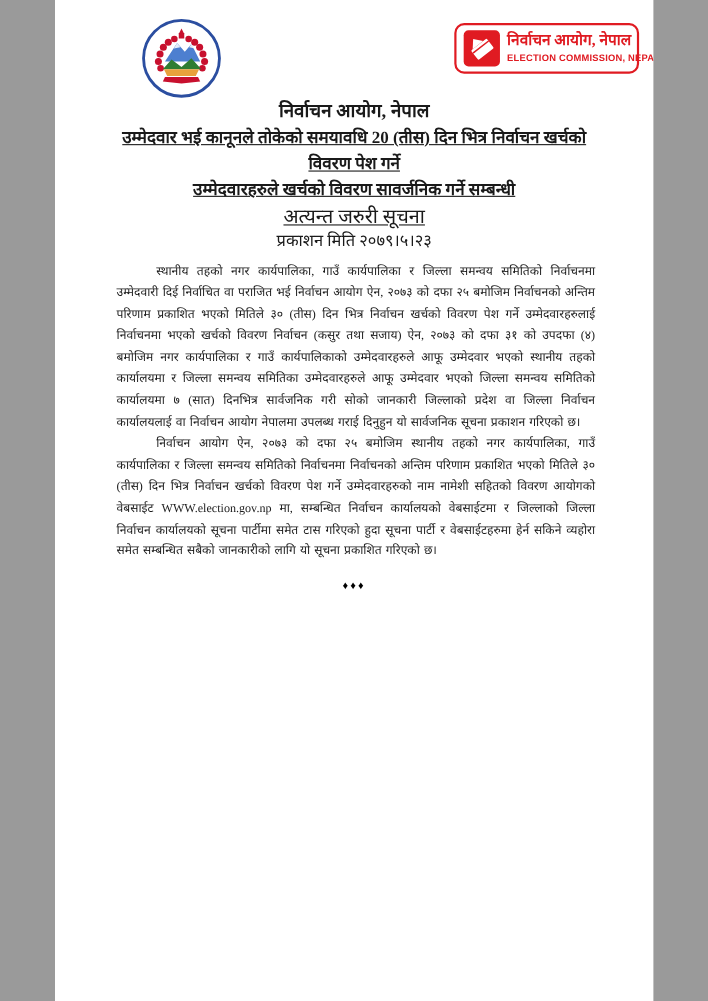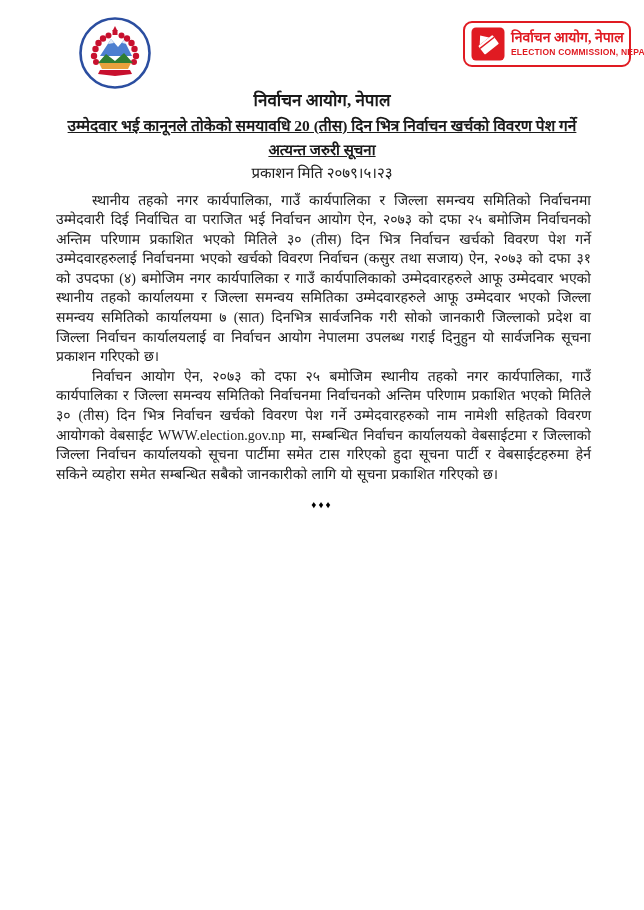--- a/index.html
+++ b/index.html
@@ -1,20 +1,20 @@
 <!DOCTYPE html>
 <html><head>
 <meta charset="utf-8">
 <style>
   * { margin: 0; padding: 0; box-sizing: border-box; }
   html, body { background: #9a9a9a; }
   body { display: flex; justify-content: center; }
   .page {
     position: relative;
-    width: 644px;
+    width: 544px;
     height: 910px;
     background: #ffffff;
     font-family: "Liberation Serif", "DejaVu Serif", serif;
     color: #1a1a1a;
     overflow: hidden;
   }
 
   
   .page-header { position: relative; height: 88px; }
   .emblem {
@@ -46,30 +46,30 @@
 
   
   .title-block { text-align: center; padding: 0 40px; }
   .org-title { font-size: 17px; font-weight: bold; margin-bottom: 3px; }
   .subject-line {
     font-size: 15.5px; font-weight: bold;
     text-decoration: underline;
     line-height: 23.5px;
   }
   .urgent-line {
-    font-size: 15px; font-weight: bold;
+    font-size: 18px; font-weight: normal;
     text-decoration: underline;
     line-height: 24px;
   }
   .date-line { font-size: 15px; line-height: 23px; text-align: center; }
 
   
   .doc-body { padding: 6px 53px 0 56px; }
   .doc-body p {
-    font-size: 14px;
+    font-size: 11px;
     line-height: 19.6px;
     text-align: justify;
     text-indent: 36px;
     word-spacing: 1px;
   }
 
   
   .end-mark {
     margin-top: 15px;
     text-align: center;
@@ -130,20 +130,21 @@
       <div class="ec-logo-text">
         <span class="ec-logo-nepali">निर्वाचन आयोग, नेपाल</span>
         <span class="ec-logo-english">ELECTION COMMISSION, NEPAL</span>
       </div>
     </div>
   </div>
 
   <div class="title-block">
     <div class="org-title">निर्वाचन आयोग, नेपाल</div>
     <div class="subject-line">उम्मेदवार भई कानूनले तोकेको समयावधि 20 (तीस) दिन भित्र निर्वाचन खर्चको विवरण पेश गर्ने</div>
+    <div class="subject-line">उम्मेदवारहरुले खर्चको विवरण सावर्जनिक गर्ने सम्बन्धी</div>
     <div class="urgent-line">अत्यन्त जरुरी सूचना</div>
     <div class="date-line">प्रकाशन मिति २०७९।५।२३</div>
   </div>
 
   <div class="doc-body">
     <p>स्थानीय तहको नगर कार्यपालिका, गाउँ कार्यपालिका र जिल्ला समन्वय समितिको निर्वाचनमा उम्मेदवारी दिई निर्वाचित वा पराजित भई निर्वाचन आयोग ऐन, २०७३ को दफा २५ बमोजिम निर्वाचनको अन्तिम परिणाम प्रकाशित भएको मितिले ३० (तीस) दिन भित्र निर्वाचन खर्चको विवरण पेश गर्ने उम्मेदवारहरुलाई निर्वाचनमा भएको खर्चको विवरण निर्वाचन (कसुर तथा सजाय) ऐन, २०७३ को दफा ३१ को उपदफा (४) बमोजिम नगर कार्यपालिका र गाउँ कार्यपालिकाको उम्मेदवारहरुले आफू उम्मेदवार भएको स्थानीय तहको कार्यालयमा र जिल्ला समन्वय समितिका उम्मेदवारहरुले आफू उम्मेदवार भएको जिल्ला समन्वय समितिको कार्यालयमा ७ (सात) दिनभित्र सार्वजनिक गरी सोको जानकारी जिल्लाको प्रदेश वा जिल्ला निर्वाचन कार्यालयलाई वा निर्वाचन आयोग नेपालमा उपलब्ध गराई दिनुहुन यो सार्वजनिक सूचना प्रकाशन गरिएको छ।</p>
     <p>निर्वाचन आयोग ऐन, २०७३ को दफा २५ बमोजिम स्थानीय तहको नगर कार्यपालिका, गाउँ कार्यपालिका र जिल्ला समन्वय समितिको निर्वाचनमा निर्वाचनको अन्तिम परिणाम प्रकाशित भएको मितिले ३० (तीस) दिन भित्र निर्वाचन खर्चको विवरण पेश गर्ने उम्मेदवारहरुको नाम नामेशी सहितको विवरण आयोगको वेबसाईट WWW.election.gov.np मा, सम्बन्धित निर्वाचन कार्यालयको वेबसाईटमा र जिल्लाको जिल्ला निर्वाचन कार्यालयको सूचना पार्टीमा समेत टास गरिएको हुदा सूचना पार्टी र वेबसाईटहरुमा हेर्न सकिने व्यहोरा समेत सम्बन्धित सबैको जानकारीको लागि यो सूचना प्रकाशित गरिएको छ।</p>
   </div>
 
   <div class="end-mark">♦♦♦</div>

